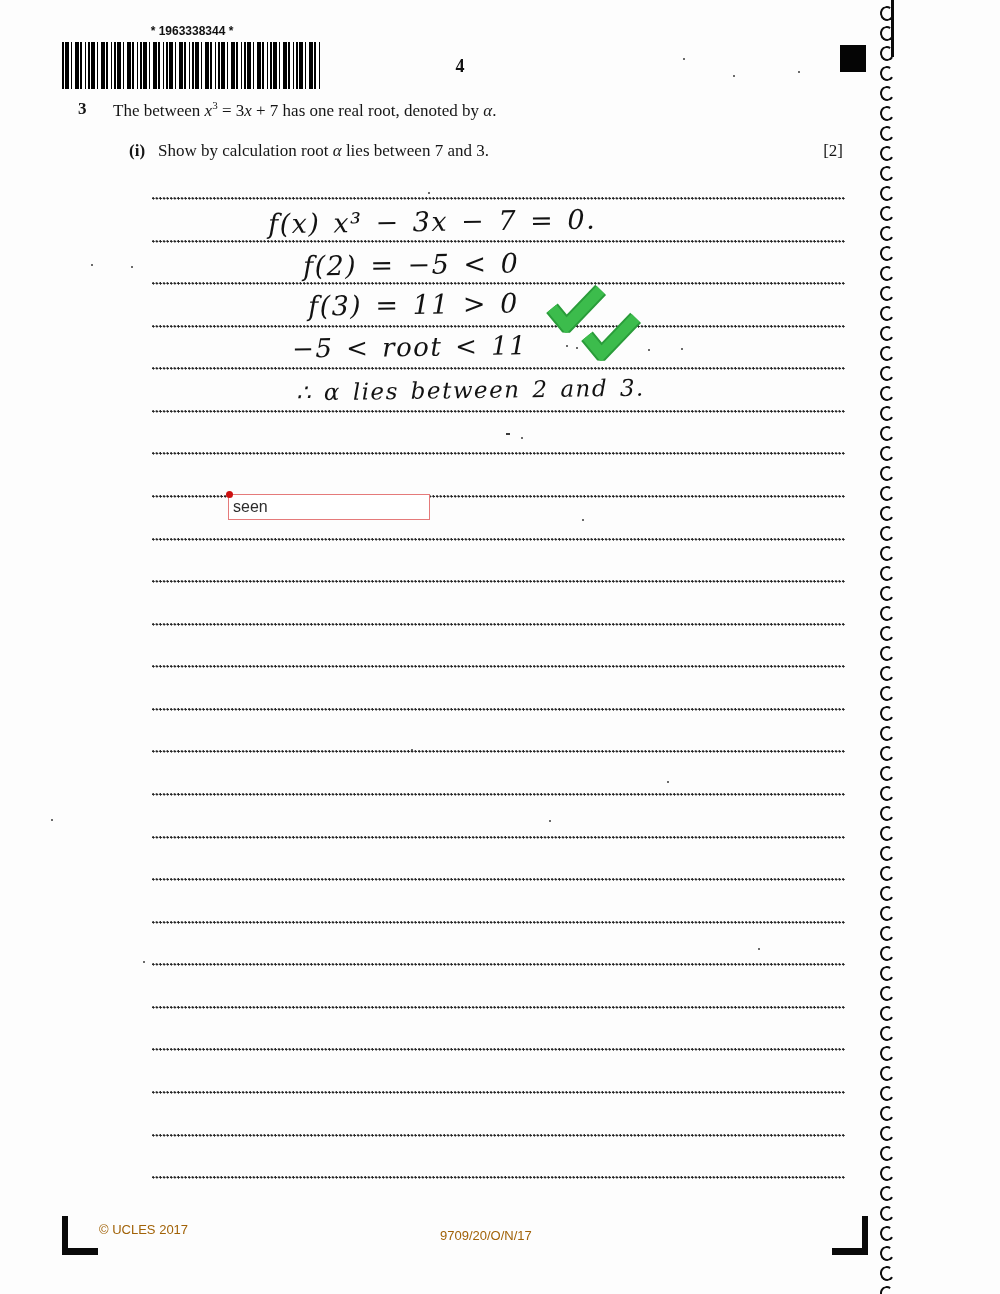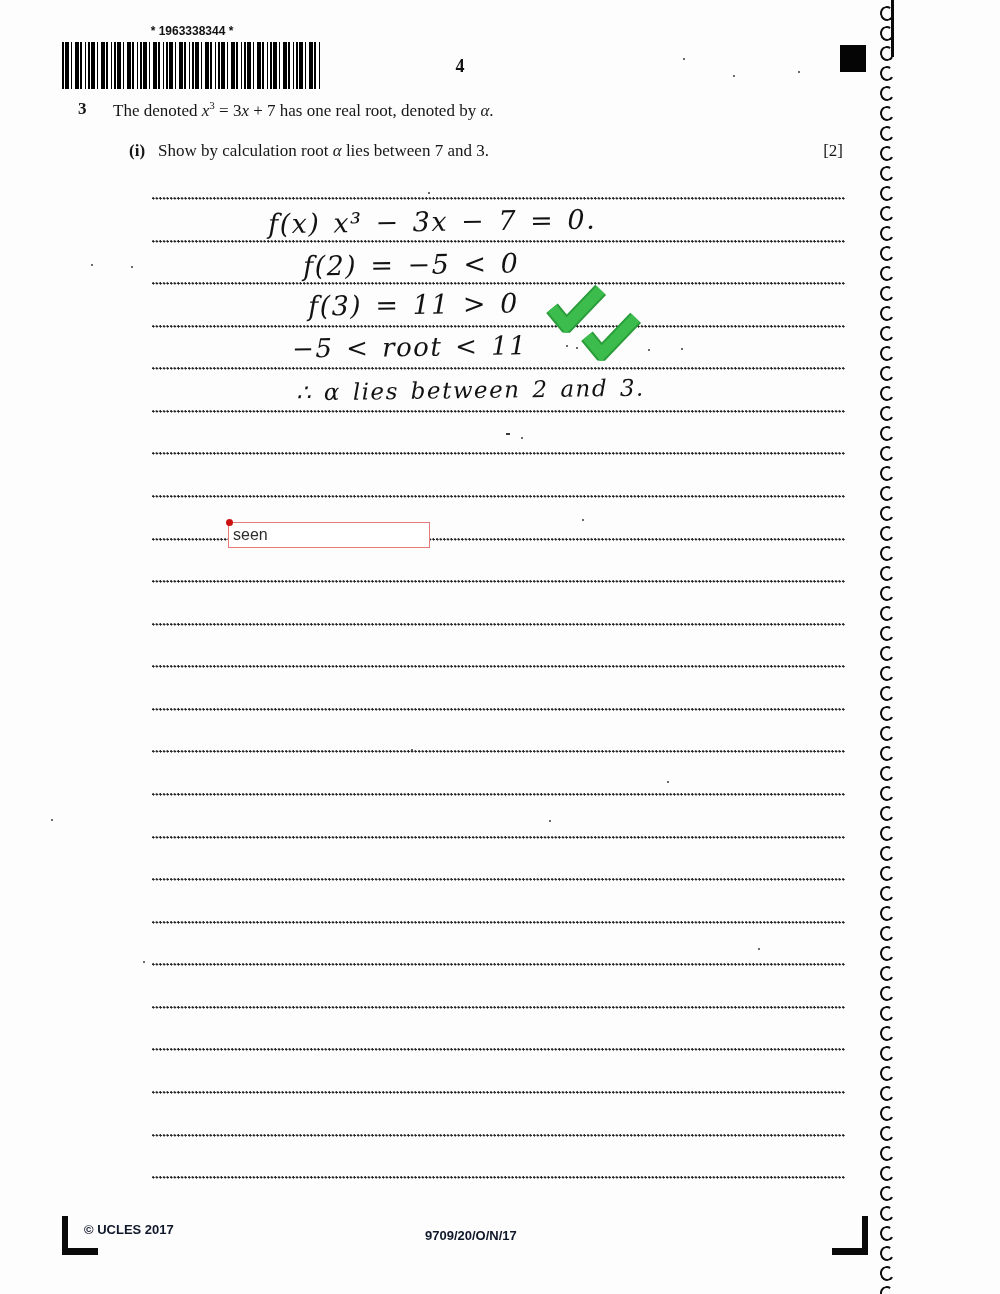--- a/index.html
+++ b/index.html
@@ -61,30 +61,30 @@
   .hw5{left:296px;top:377px;font-size:23px;}
   
   .check{position:absolute;width:62px;height:50px;}
   .check1{left:545px;top:283px;transform:rotate(2deg);}
   .check2{left:580px;top:311px;transform:rotate(2deg);}
   
   .seen-box{
     position:absolute;left:228px;top:494px;width:202px;height:26px;
     background:#ffffff;border:1.6px solid #e57a7a;box-sizing:border-box;
     font-family:"Liberation Sans",sans-serif;font-size:16px;color:#2c2c2c;
-    line-height:24px;padding-left:4px;z-index:5;margin-top:28px;
+    line-height:24px;padding-left:4px;z-index:5;
   }
   .seen-dot{
     position:absolute;left:-3px;top:-4px;width:7px;height:7px;border-radius:50%;
     background:#cc1111;
   }
   
   .footer-text{
     position:absolute;font-family:"Liberation Sans",sans-serif;
-    font-size:13px;font-weight:bold;color:#0f172a;
+    font-size:13px;font-weight:normal;color:#a16207;margin-left:15px;
   }
   .copyright{left:84px;top:1222px;}
   .paper-code{left:425px;top:1228px;}
   .bracket{position:absolute;background:#0a0a0a;}
   .bl-v{left:62px;top:1216px;width:6px;height:39px;}
   .bl-h{left:62px;top:1248px;width:36px;height:7px;}
   .br-v{left:862px;top:1216px;width:6px;height:39px;}
   .br-h{left:832px;top:1248px;width:36px;height:7px;}
   
   .speck{position:absolute;background:#3a3a3a;border-radius:50%;width:2px;height:2px;}
@@ -163,21 +163,21 @@
       <span class="curl"></span>
       <span class="curl"></span>
       <span class="curl"></span>
       <span class="curl"></span>
       <span class="curl"></span>
       <span class="curl"></span>
     </div>
 
   <div class="q-row">
     <span class="q-num">3</span>
-    <span class="q-text"><span>The denoted </span><span class="math-it">x</span><sup>3</sup><span> = 3</span><span class="math-it">x</span><span> + 7 has one real root, denoted by </span><span class="math-it">α</span><span>.</span></span>
+    <span class="q-text"><span>The between </span><span class="math-it">x</span><sup>3</sup><span> = 3</span><span class="math-it">x</span><span> + 7 has one real root, denoted by </span><span class="math-it">α</span><span>.</span></span>
   </div>
 
   <div class="part-row">
     <span class="part-label">(i)</span>
     <span class="part-text"><span>Show by calculation root </span><span class="math-it">α</span><span> lies between 7 and 3.</span></span>
     <span class="marks">[2]</span>
   </div>
 
   <div id="answer-lines">
       <div class="ans-line" style="top: 197px;"></div>

